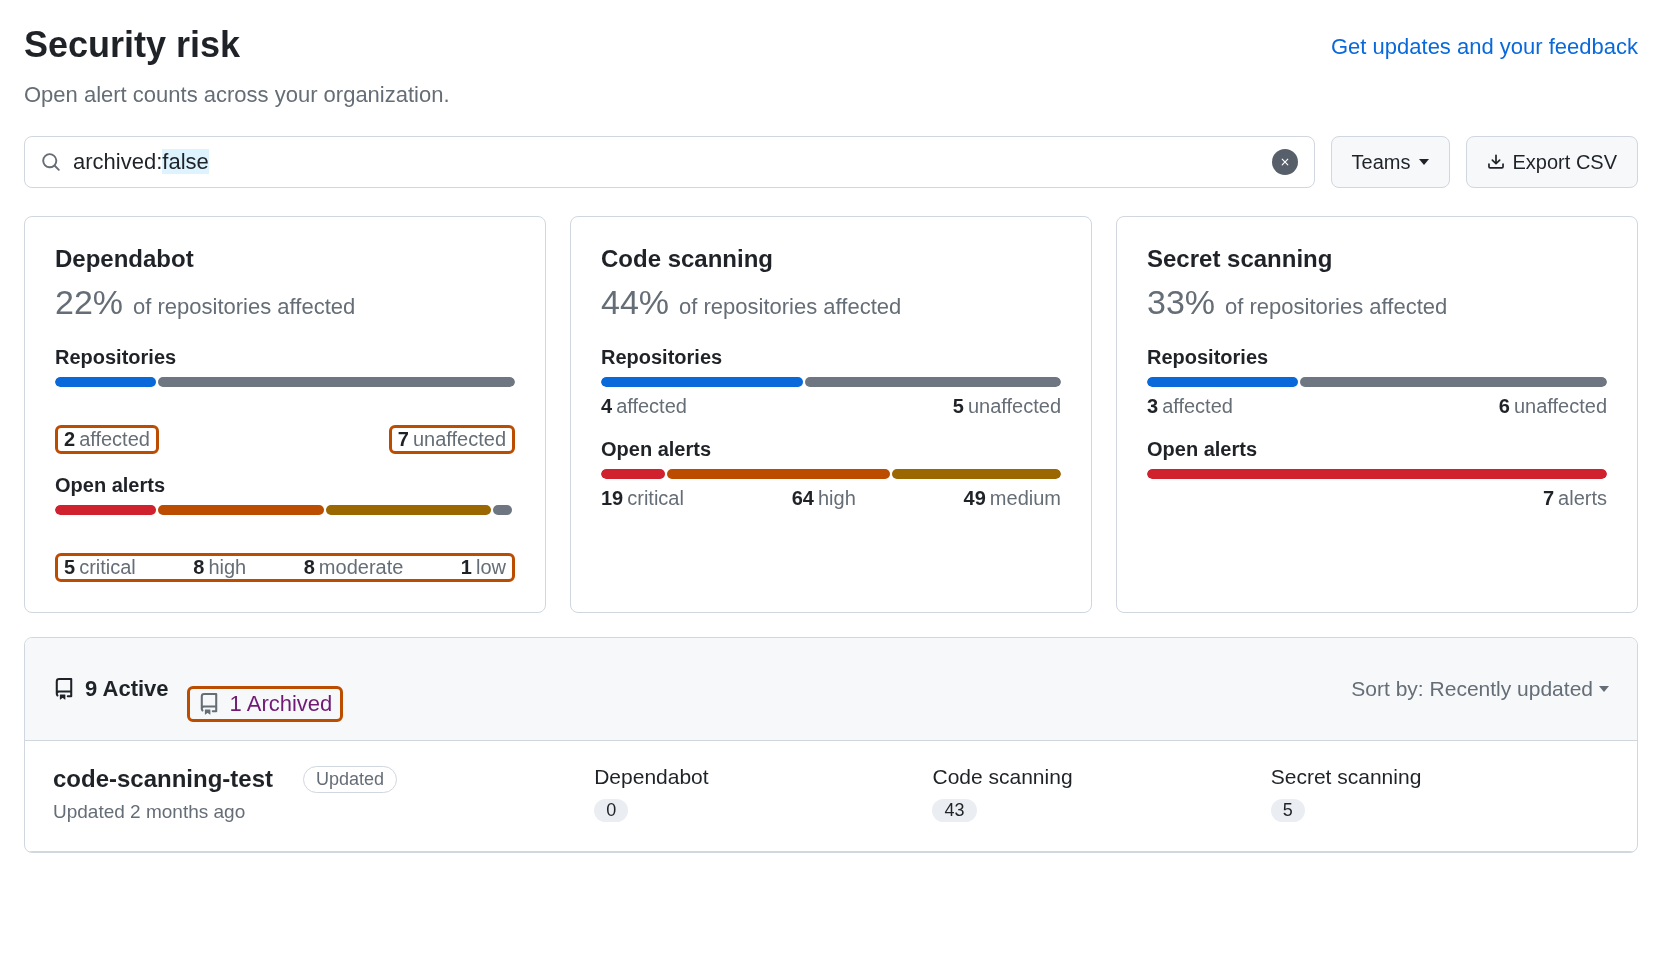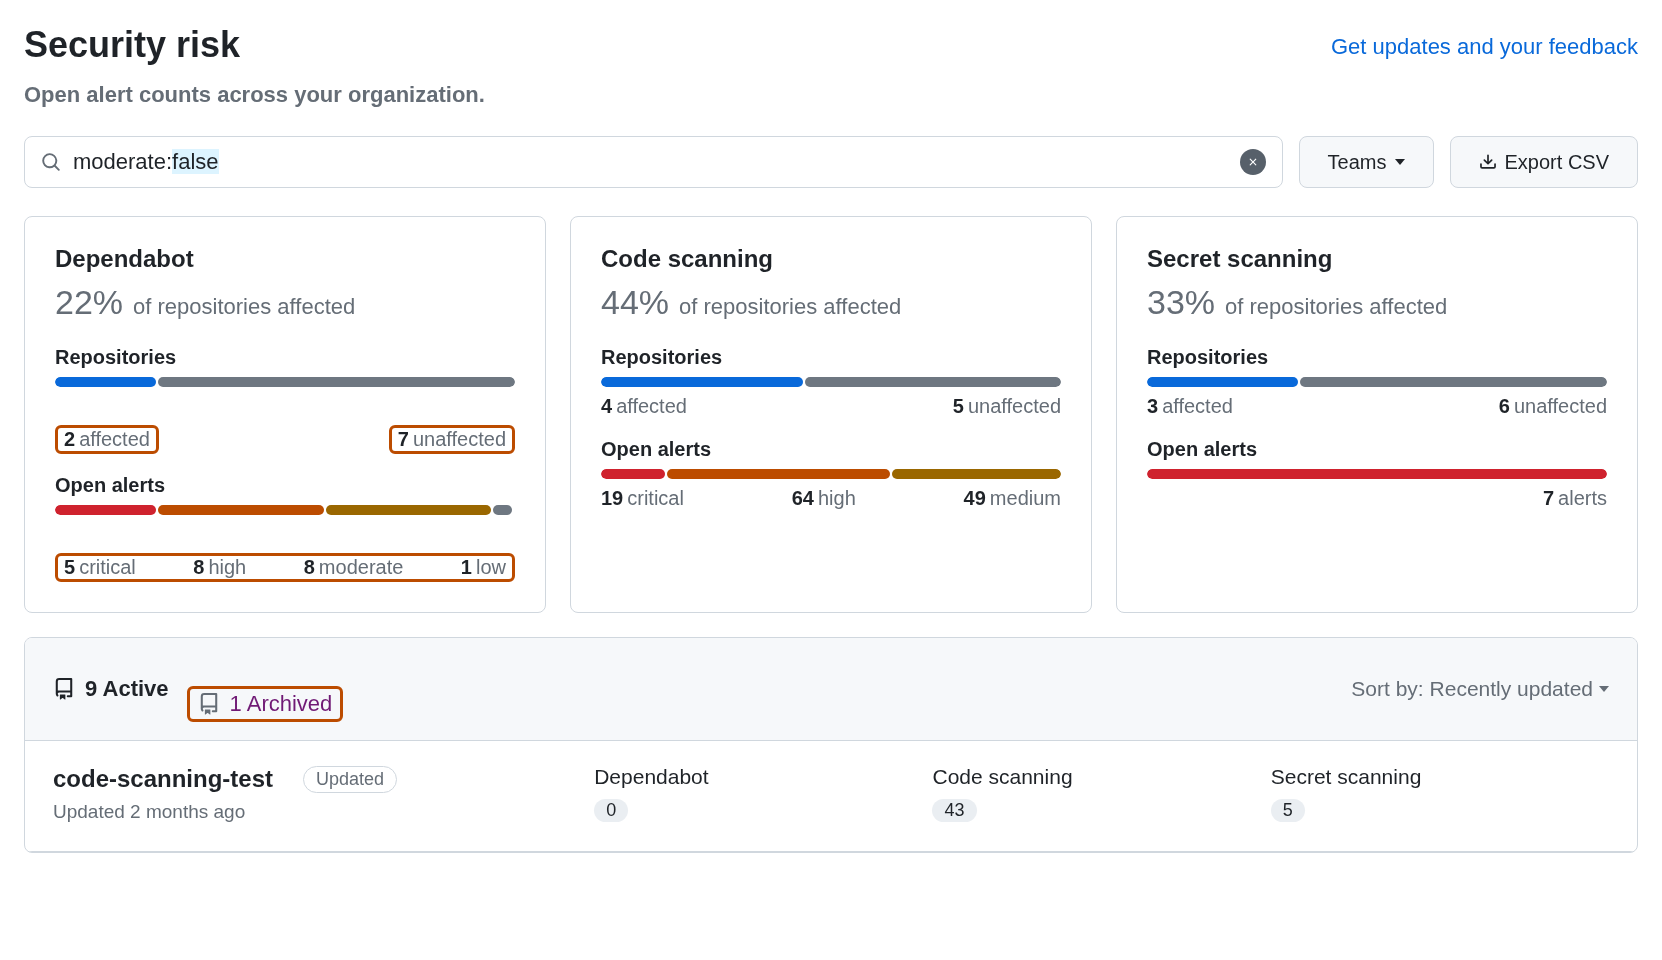--- a/index.html
+++ b/index.html
@@ -24,21 +24,20 @@
     color: #0969da;
     font-size: 22px;
     text-decoration: none;
     font-weight: 400;
     margin-top: 10px;
   }
   .subtitle {
     font-size: 22px;
     color: #656d76;
     margin-bottom: 28px;
-    font-weight: bold;
   }
   .controls-row {
     display: flex;
     gap: 16px;
     margin-bottom: 28px;
   }
   .search-box {
     flex: 1;
     display: flex;
     align-items: center;
@@ -57,21 +56,21 @@
     display: flex; align-items: center; justify-content: center;
     font-size: 16px; cursor: pointer;
   }
   .btn {
     display: inline-flex;
     align-items: center;
     gap: 8px;
     border: 1px solid #d0d7de;
     border-radius: 8px;
     background: #f6f8fa;
-    padding: 0 28px;
+    padding: 0 20px;
     height: 52px;
     font-size: 20px;
     font-weight: 500;
     color: #1f2328;
     cursor: pointer;
   }
   .cards-row {
     display: grid;
     grid-template-columns: 1fr 1fr 1fr;
     gap: 24px;
@@ -244,21 +243,21 @@
 <div class="subtitle">Open alert counts across your organization.</div>
 
 <div class="controls-row">
   <div class="search-box">
     <span class="search-icon">
       <svg width="20" height="20" viewBox="0 0 16 16" fill="currentColor">
           <path d="M10.68 11.74a6 6 0 0 1-7.922-8.982 6 6 0 0 1 8.982 7.922l3.04 3.04a.749.749 0 0 1-.326 1.275.749.749 0 0 1-.734-.215ZM11.5 7a4.499 4.499 0 1 0-8.997 0A4.499 4.499 0 0 0 11.5 7Z"></path>
         </svg>
     </span>
     <span class="search-text">
-      <span>moderate:</span><span class="hl">false</span>
+      <span>archived:</span><span class="hl">false</span>
     </span>
     <span class="clear-btn">
       <svg width="12" height="12" viewBox="0 0 16 16" fill="currentColor">
           <path d="M3.72 3.72a.75.75 0 0 1 1.06 0L8 6.94l3.22-3.22a.749.749 0 0 1 1.275.326.749.749 0 0 1-.215.734L9.06 8l3.22 3.22a.749.749 0 0 1-.326 1.275.749.749 0 0 1-.734-.215L8 9.06l-3.22 3.22a.751.751 0 0 1-1.042-.018.751.751 0 0 1-.018-1.042L6.94 8 3.72 4.78a.75.75 0 0 1 0-1.06Z"></path>
         </svg>
     </span>
   </div>
   <button class="btn">
     <span>Teams</span>
     <span>

